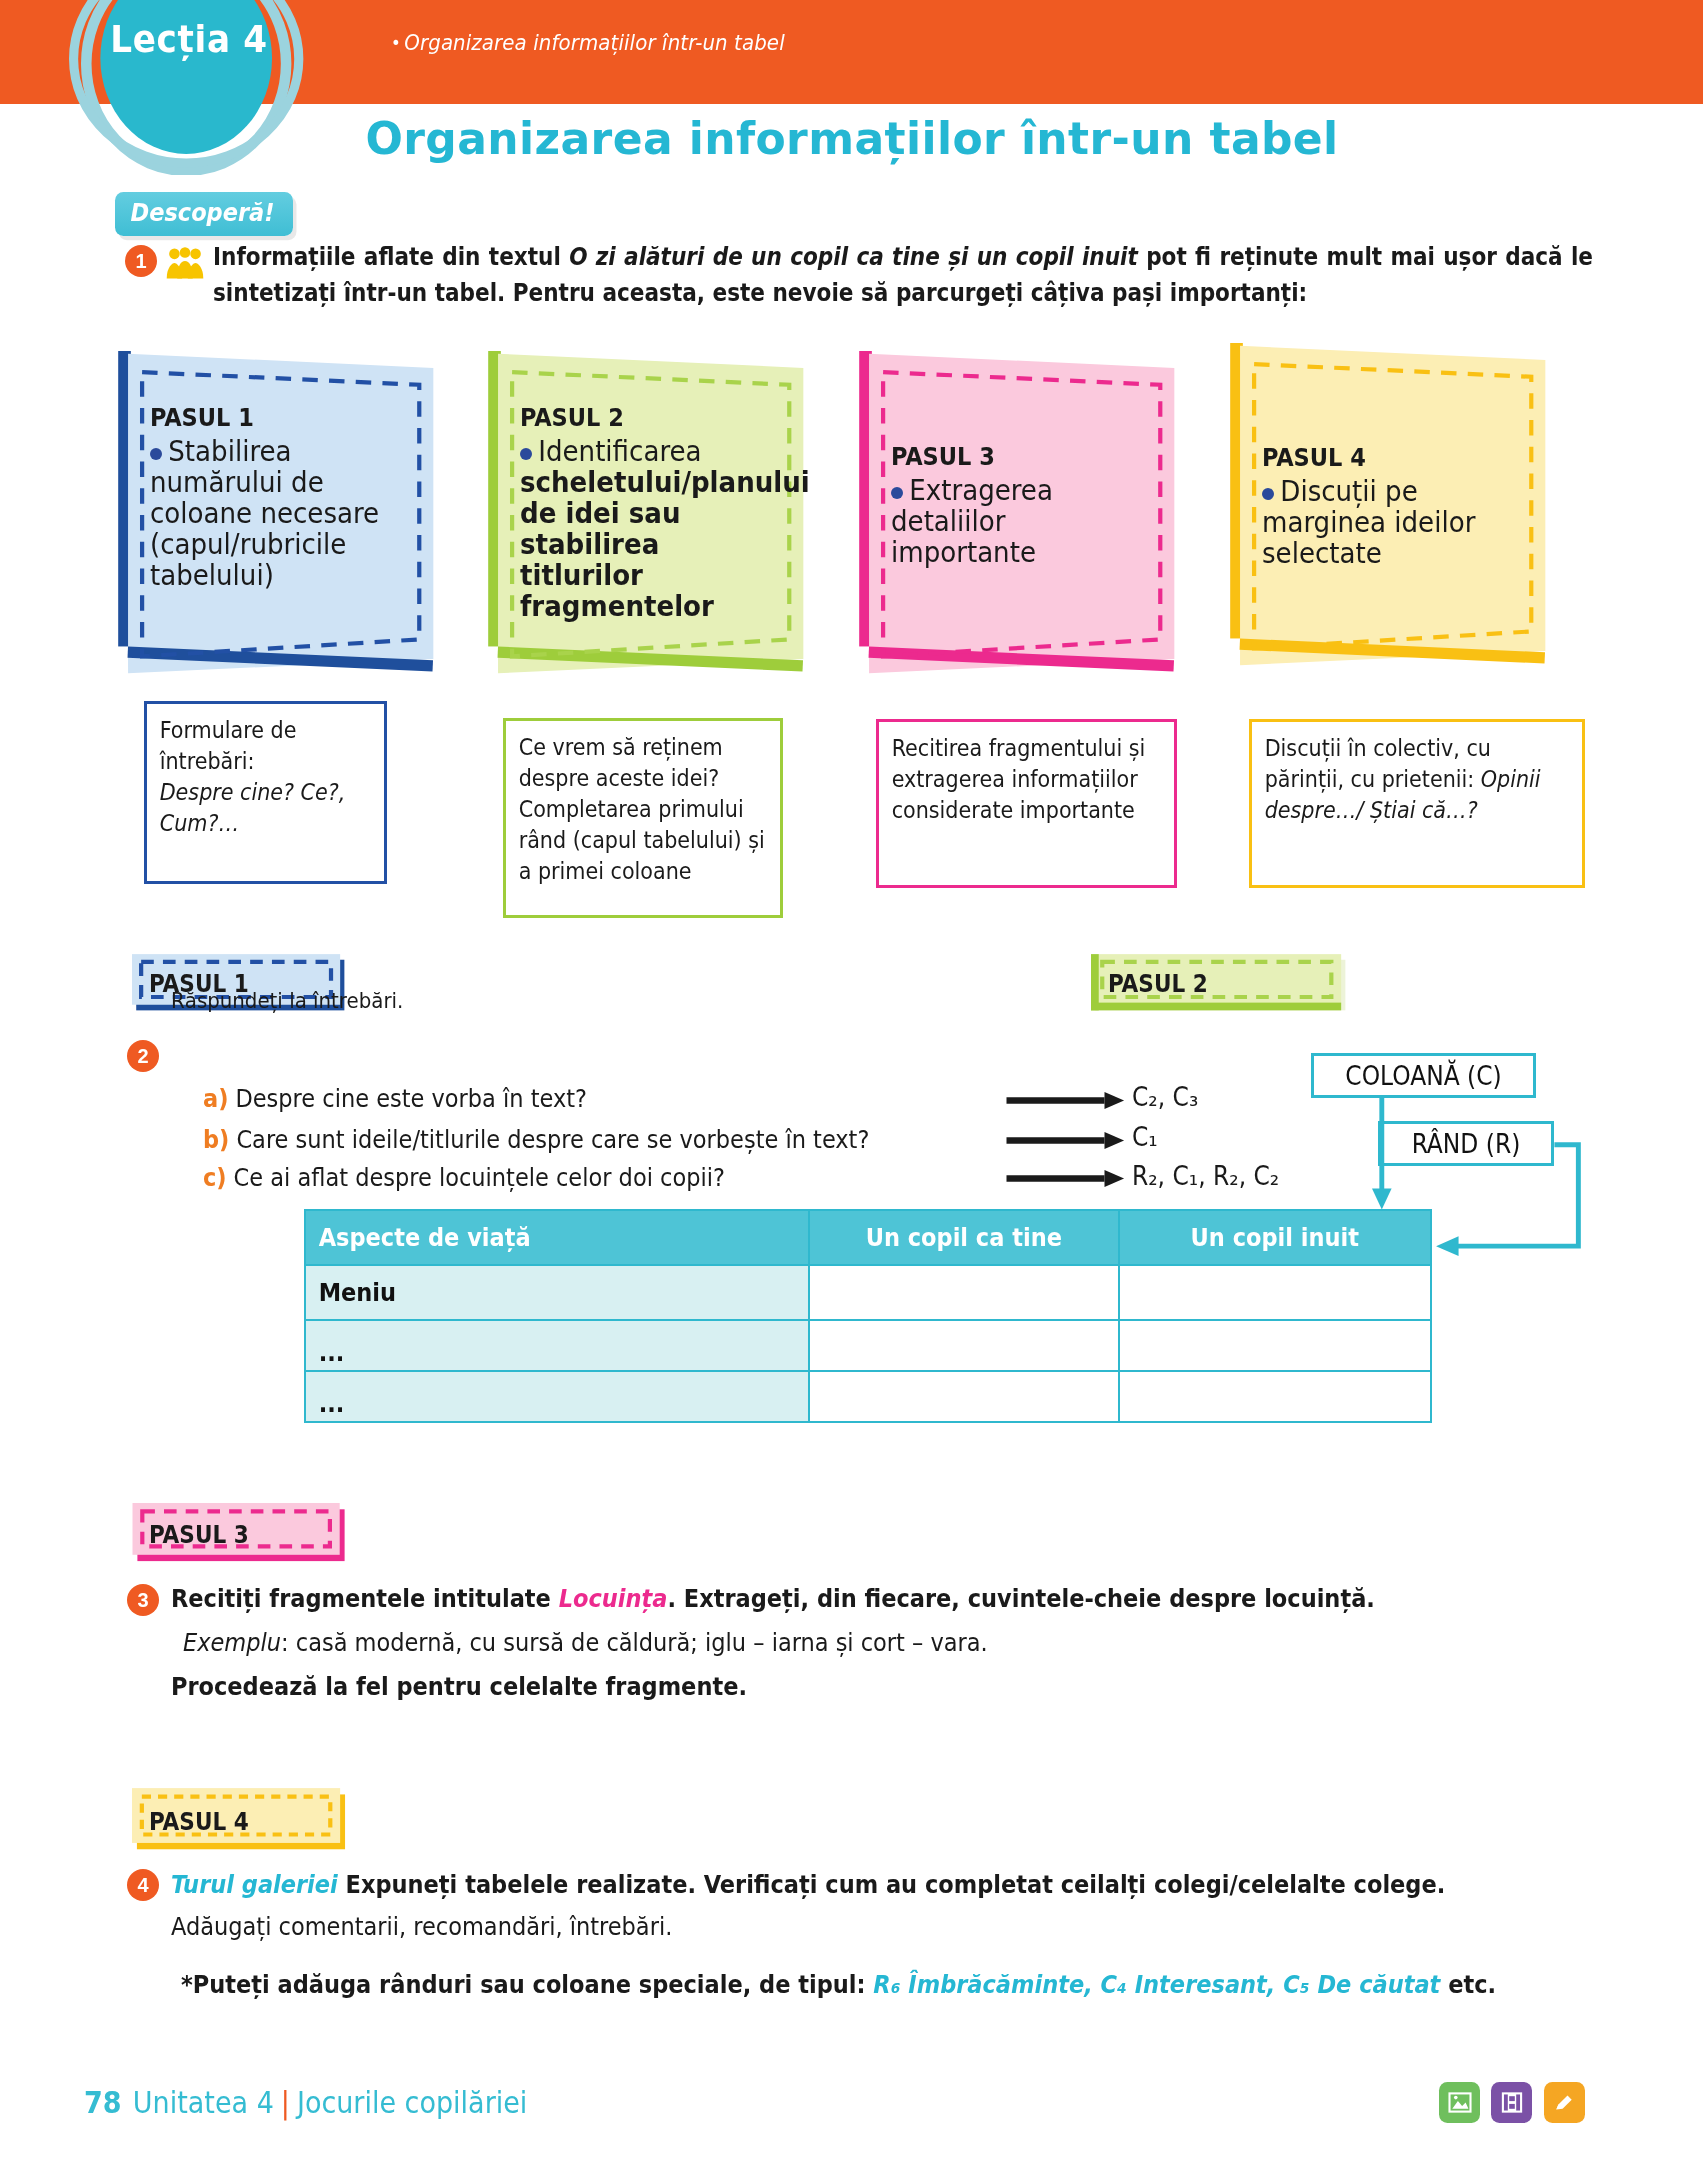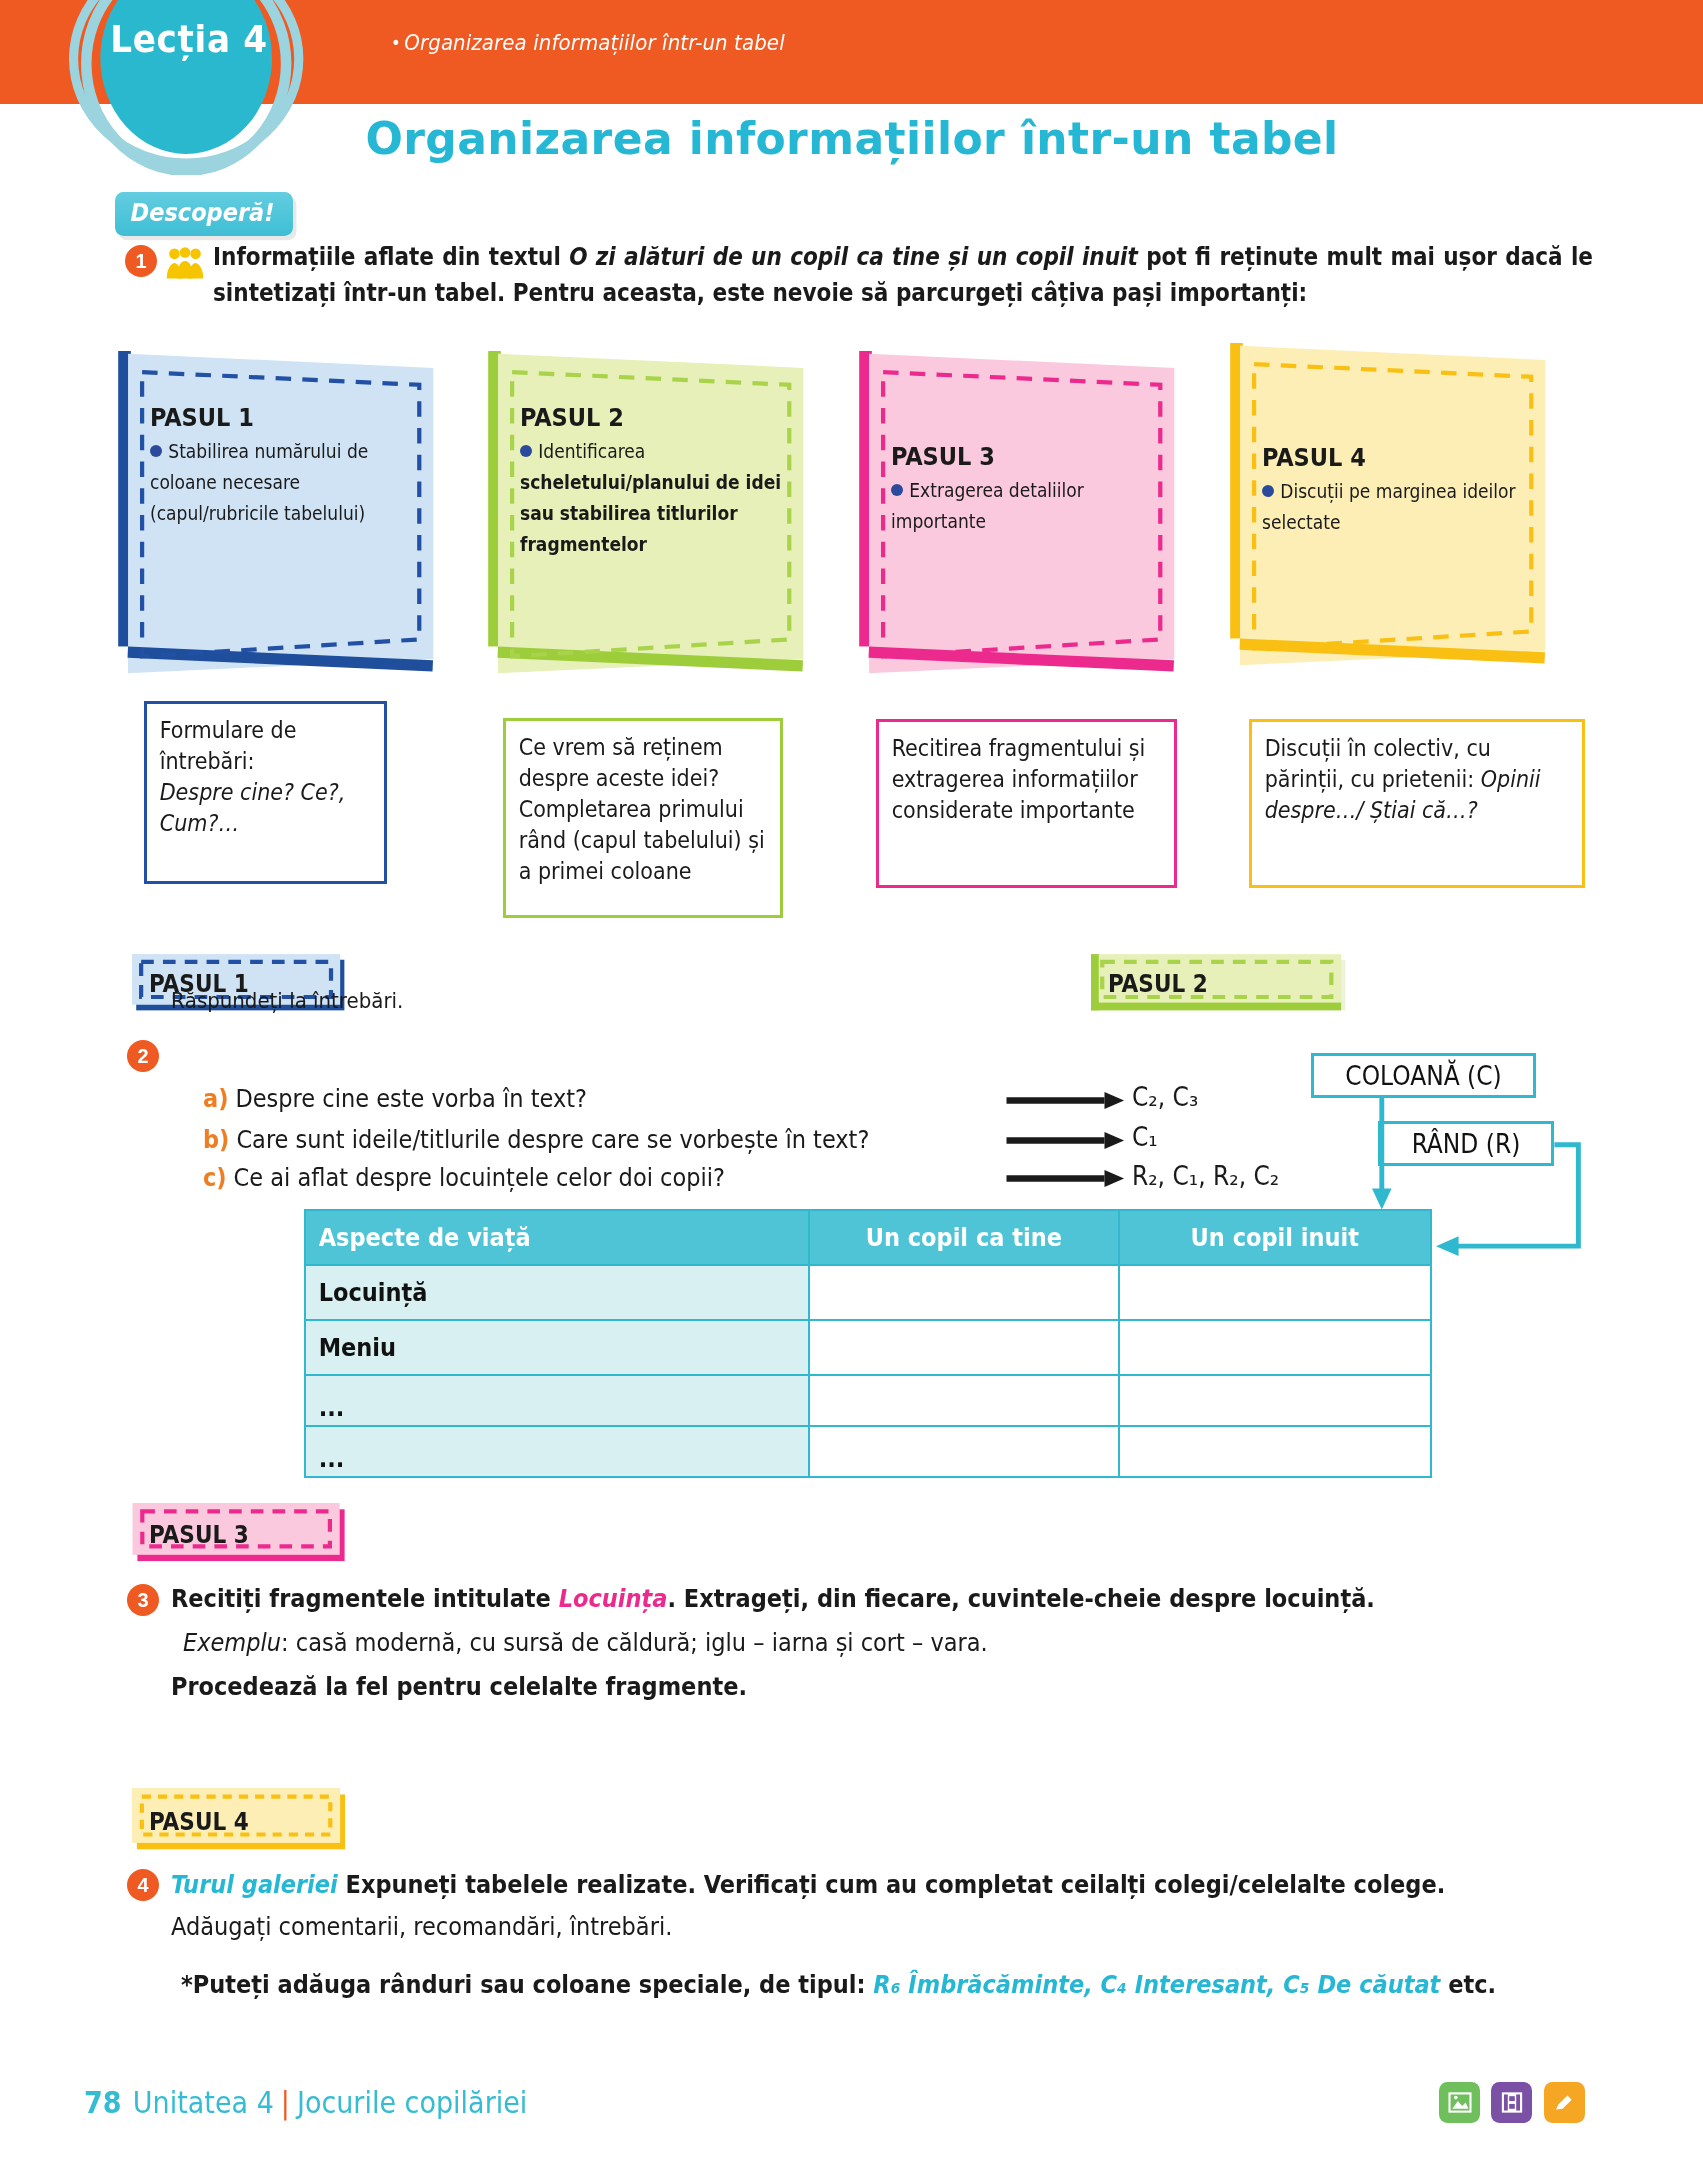--- a/index.html
+++ b/index.html
@@ -81,21 +81,21 @@
 
   
   .trap { position:absolute; }
   .trap svg { position:absolute; left:0; top:0; }
   .trap-body {
     position:absolute; z-index:3;
     font-family:"DejaVu Sans Condensed","Liberation Sans",sans-serif;
     color:#1a1a1a;
   }
   .trap-title { font-size: 25px; font-weight:700; margin-bottom: 4.2px;}
-  .trap-txt { font-size: 19px; line-height: 31px; }
+  .trap-txt { font-size: 29px; line-height: 31px; }
   .trap-txt .dot {
     display:inline-block; width:12px; height:12px; border-radius:50%;
     background:#2b4a9b; margin-right:6.3px; vertical-align: 1.4px;
   }
   .trap-txt b { font-weight:700; }
 
   
   .note {
     position:absolute; background:#fff;
     font-family:"DejaVu Sans Condensed","Liberation Sans",sans-serif;
@@ -358,25 +358,20 @@
   <table class="tbl">
     <thead>
       <tr>
         <th class="first" style="width:505px">Aspecte de viață</th>
         <th style="width:310px">Un copil ca tine</th>
         <th style="width:313px">Un copil inuit</th>
       </tr>
     </thead>
     <tbody>
       <tr>
-        <td class="rowlbl">Locuință</td>
-        <td class="empty"></td>
-        <td class="empty"></td>
-      </tr>
-      <tr>
         <td class="rowlbl">Meniu</td>
         <td class="empty"></td>
         <td class="empty"></td>
       </tr>
       <tr>
         <td class="rowlbl dots">...</td>
         <td class="empty"></td>
         <td class="empty"></td>
       </tr>
       <tr>

